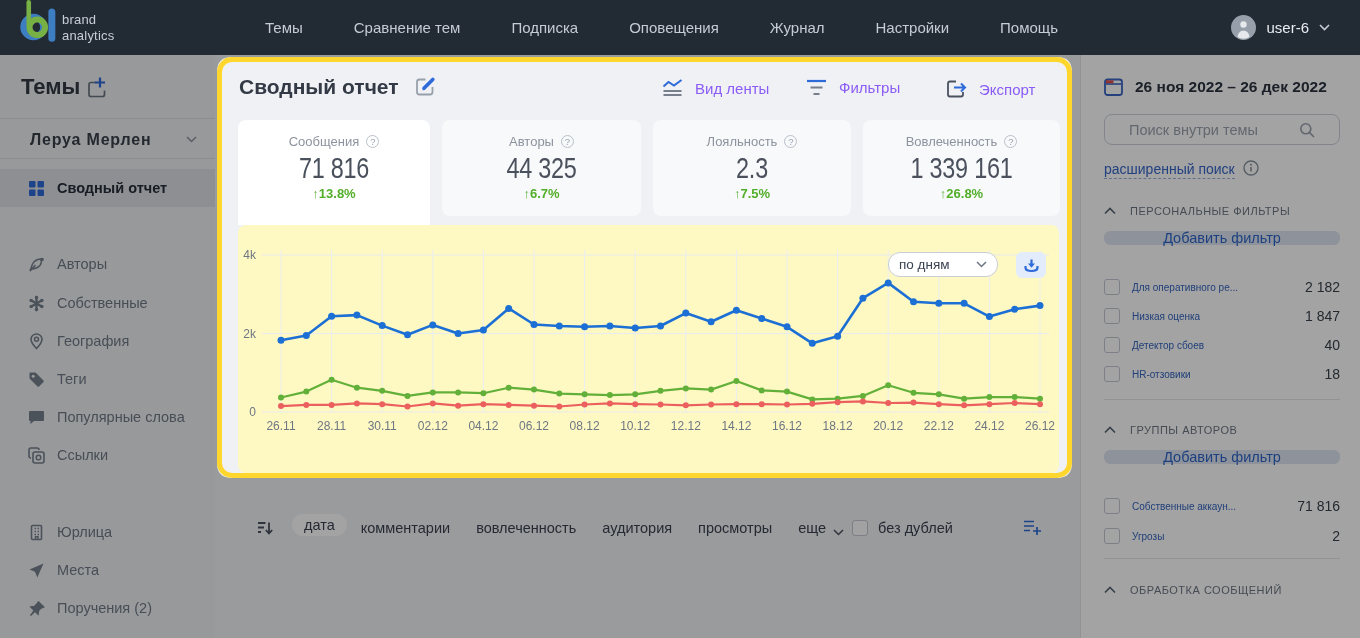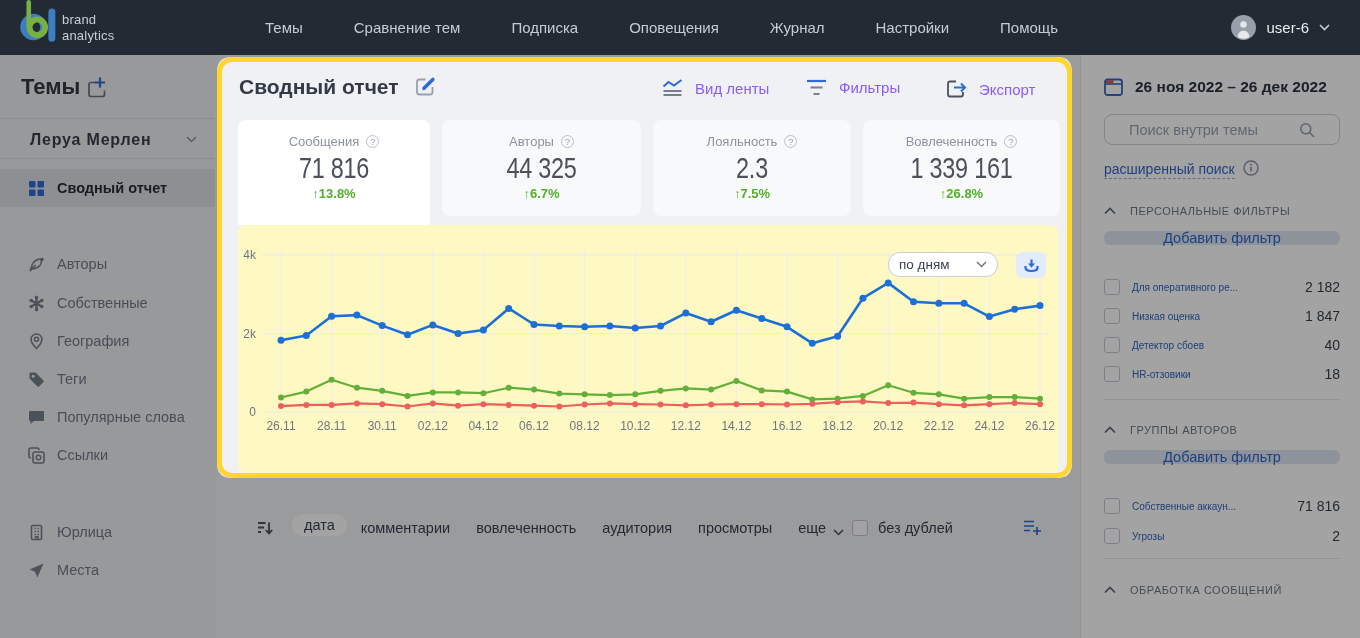--- a/index.html
+++ b/index.html
@@ -160,20 +160,26 @@
         <rect x="3.5" y="1.5" width="10" height="14" rx="1" stroke="#76808d" stroke-width="1.6"></rect>
         <path d="M6.5 4.5 L8 4.5 M9.5 4.5 L11 4.5 M6.5 7.5 L8 7.5 M9.5 7.5 L11 7.5 M6.5 10.5 L8 10.5 M9.5 10.5 L11 10.5 M7.5 15 L7.5 12.8 L10 12.8 L10 15" stroke="#76808d" stroke-width="1.4"></path>
       </svg>
       <span>Юрлица</span>
     </div>
 <div class="mi" style="top:496px">
       <svg width="17" height="17" viewBox="0 0 17 17" fill="none">
         <path d="M15.5 1.5 L1.5 7.5 L7 9.8 L9.3 15.5 Z" fill="#76808d"></path>
       </svg>
       <span>Места</span>
+    </div>
+<div class="mi" style="top:534px">
+      <svg width="17" height="17" viewBox="0 0 17 17" fill="none">
+        <path d="M10 1.5 L15.5 7 L13 8 L10.5 10.5 L10 14 L7 11 L2.5 15.5 M7 11 L3 7 L6.5 6.5 L9 4 Z" stroke="#76808d" stroke-width="1.6" fill="#76808d"></path>
+      </svg>
+      <span>Поручения (2)</span>
     </div>
 
 </div>
 
 <div id="frow">
   <svg width="17" height="16" viewBox="0 0 17 16" fill="none" stroke="#4a5160" stroke-width="1.8">
       <path d="M1 3 L8.5 3 M1 7.5 L7 7.5 M1 12 L4 12 M12 2.5 L12 13 M8.8 10 L12 13.4 L15.2 10"></path>
     </svg>
   <span class="pill">дата</span>
   <span class="it">комментарии</span>

